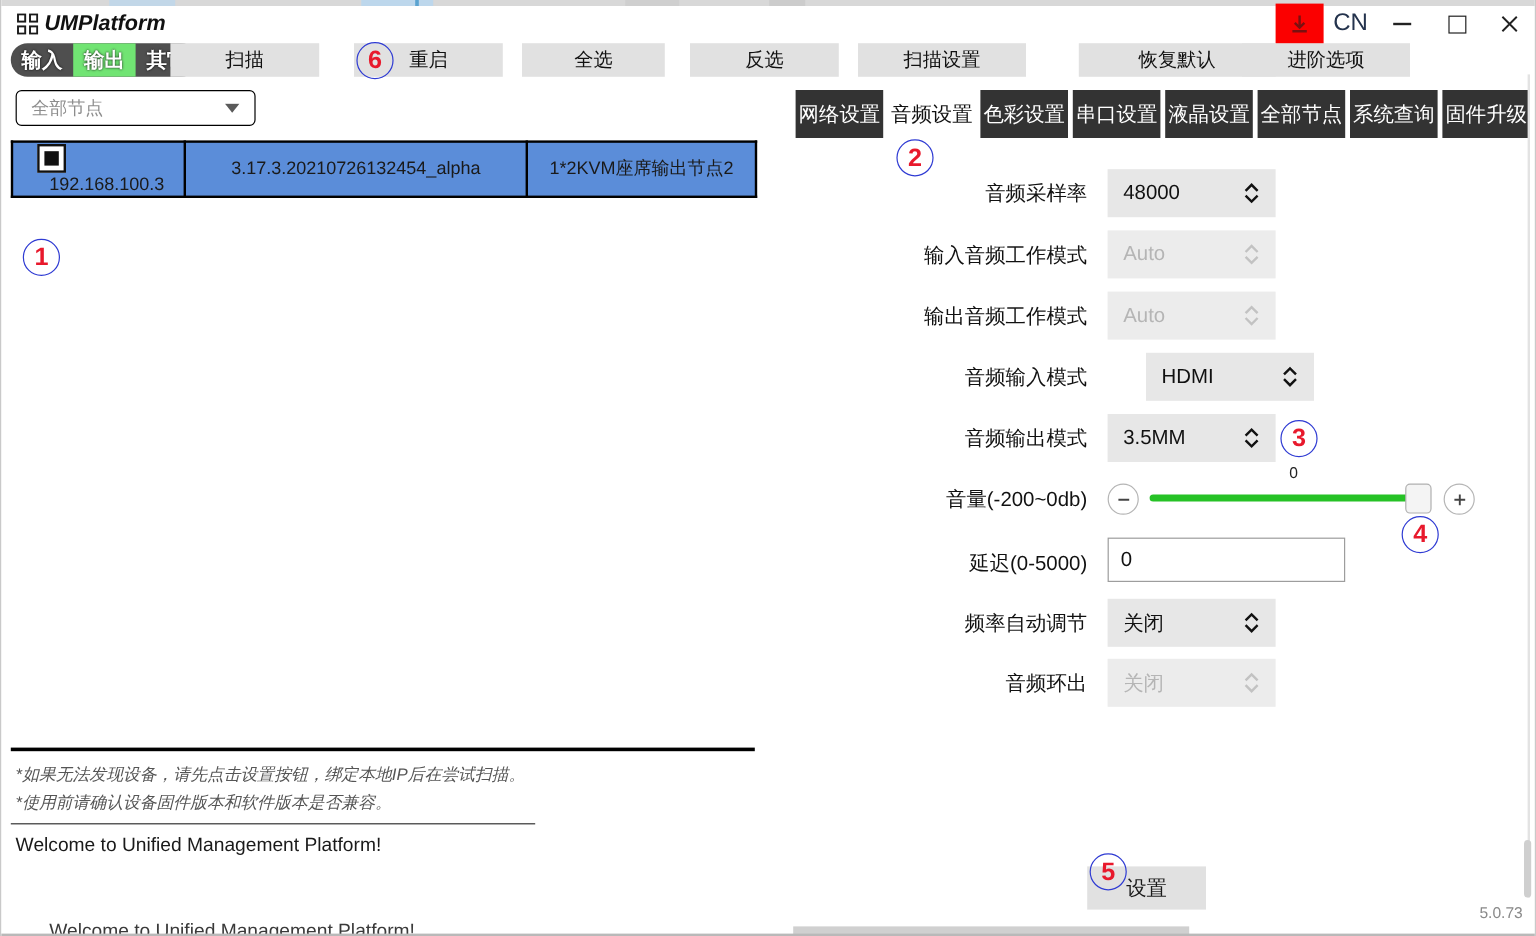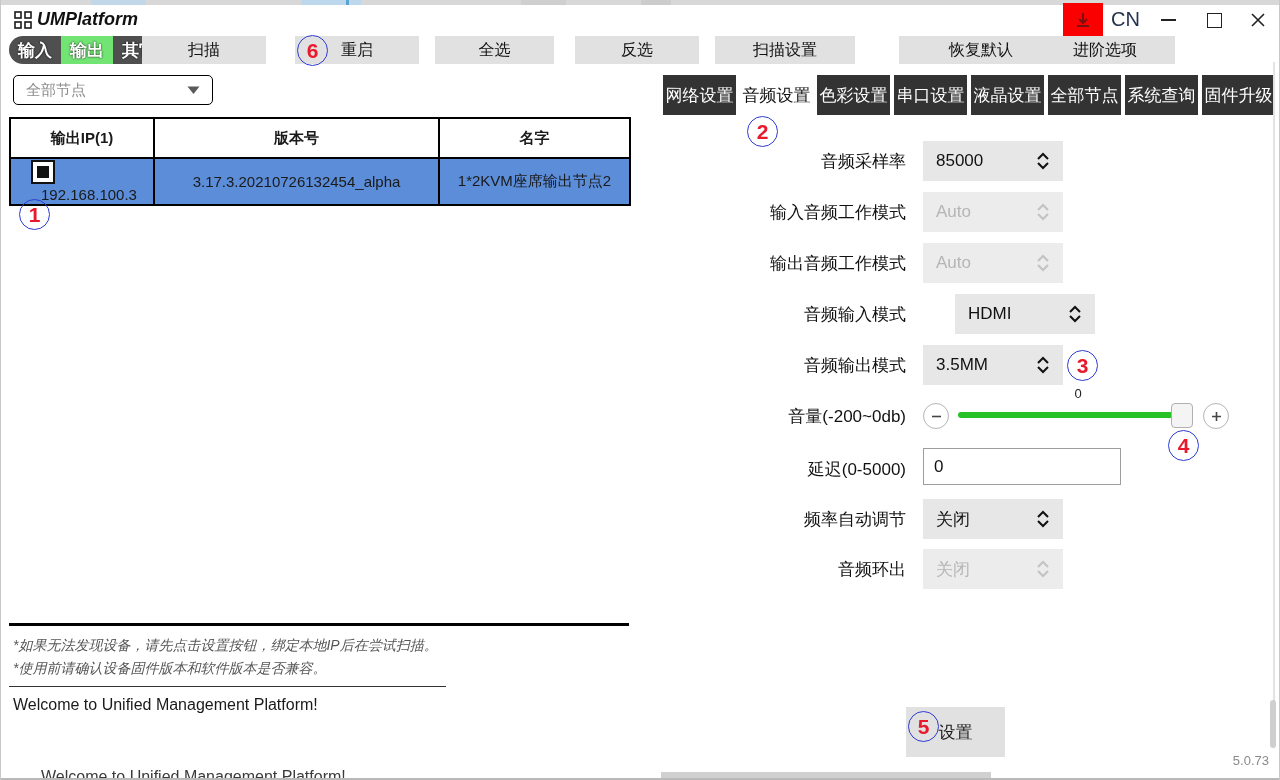--- a/index.html
+++ b/index.html
@@ -52,21 +52,21 @@
   .rtab.active{background:#ffffff;color:#111;}
   
   .flabel{width:270px;text-align:right;font-size:17px;color:#111;left:635px;}
   .fsel{left:922px;width:140px;height:40px;background:#e7e7e7;display:flex;align-items:center;justify-content:space-between;padding:0 13px;box-sizing:border-box;font-size:17px;color:#111;cursor:pointer;}
   .fsel.disabled{background:#ececec;color:#b5b5b5;cursor:default;}
   .ftext{left:922px;width:198px;height:37px;border:1px solid #9d9d9d;background:#fff;display:flex;align-items:center;padding:0 10px;box-sizing:border-box;font-size:17px;color:#111;}
   .roundbtn{width:24px;height:24px;border:1px solid #b5b5b5;border-radius:50%;background:#fff;display:flex;align-items:center;justify-content:center;cursor:pointer;}
   .slider-track{left:957px;top:412px;width:220px;height:6px;background:#26c226;border-radius:3px;}
   .slider-handle{left:1170px;top:403px;width:20px;height:23px;background:#f4f4f4;border:1px solid #b0b0b0;border-radius:4px;cursor:pointer;}
   .slider-val{left:957px;top:386px;width:240px;text-align:center;font-size:13px;color:#222;}
-  .apply-btn{left:905px;top:707px;width:99px;height:50px;background:#e1e1e1;display:flex;align-items:center;justify-content:center;font-size:17px;cursor:pointer;}
+  .apply-btn{left:905px;top:722px;width:99px;height:36px;background:#e1e1e1;display:flex;align-items:center;justify-content:center;font-size:17px;cursor:pointer;}
   .version{left:1160px;top:753px;width:108px;text-align:right;font-size:13px;color:#8a8a8a;}
   
   .vscroll-track{left:1272px;top:62px;width:2px;height:686px;background:#e3e3e3;}
   .vscroll-thumb{left:1269px;top:700px;width:6px;height:48px;background:#cfcfcf;border-radius:3px;}
   
   .ann{width:31px;height:31px;border:1.6px solid #2f3bd3;border-radius:50%;display:flex;align-items:center;justify-content:center;font-size:21px;font-weight:700;color:#e8192c;background:transparent;box-sizing:border-box;}
 </style>
 </head>
 <body>
 
@@ -129,25 +129,20 @@
     </svg>
 </div>
 
 <table class="abs tbl">
   <colgroup>
       <col style="width:144px;">
       <col style="width:285px;">
       <col style="width:191px;">
     </colgroup>
   <tbody>
-      <tr>
-    <th>输出IP(1)</th>
-    <th>版本号</th>
-    <th>名字</th>
-  </tr>
   <tr>
     <td style="text-align:left;padding-left:20px;">
       <span class="cb"><i></i></span>
       <span class="iptext">192.168.100.3</span>
     </td>
     <td>3.17.3.20210726132454_alpha</td>
     <td>1*2KVM座席输出节点2</td>
   </tr>
 </tbody>
   </table>
@@ -167,21 +162,21 @@
   <div class="rtab">色彩设置</div>
   <div class="rtab">串口设置</div>
   <div class="rtab">液晶设置</div>
   <div class="rtab">全部节点</div>
   <div class="rtab">系统查询</div>
   <div class="rtab">固件升级</div>
 </div>
 
 <div class="abs flabel" style="top:150px;">音频采样率</div>
 <div class="abs fsel" style="top:141px;">
-  <span>85000</span>
+  <span>48000</span>
   <svg width="14" height="18" viewBox="0 0 14 18" fill="none" stroke="#111" stroke-width="2">
       <path d="M2 7 L7 2 L12 7"></path>
       <path d="M2 11 L7 16 L12 11"></path>
     </svg>
 </div>
 
 <div class="abs flabel" style="top:201px;">输入音频工作模式</div>
 <div class="abs fsel disabled" style="top:192px;">
   <span>Auto</span>
   <svg width="14" height="18" viewBox="0 0 14 18" fill="none" stroke="#c2c2c2" stroke-width="2">

